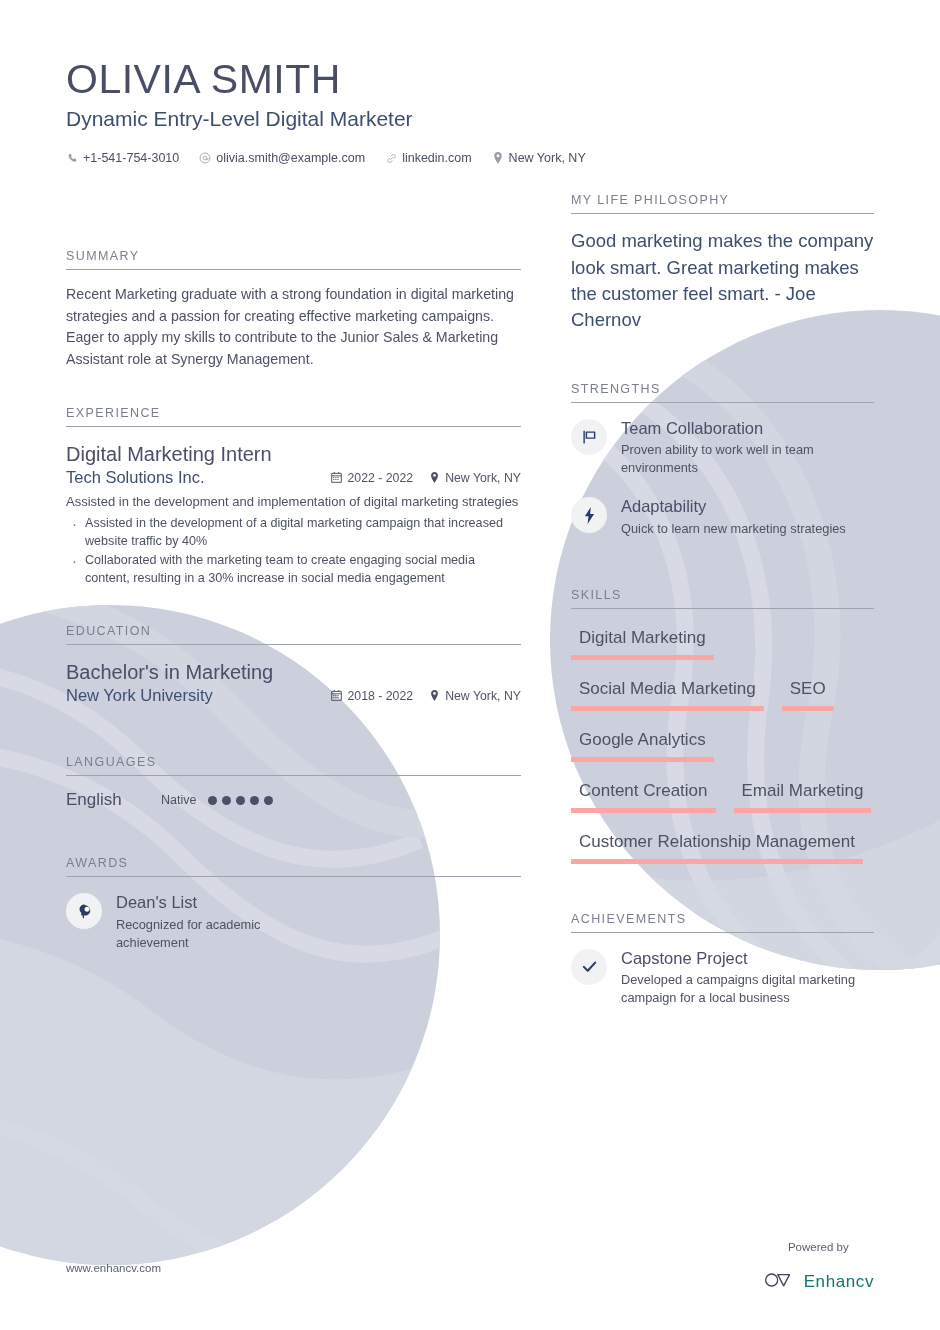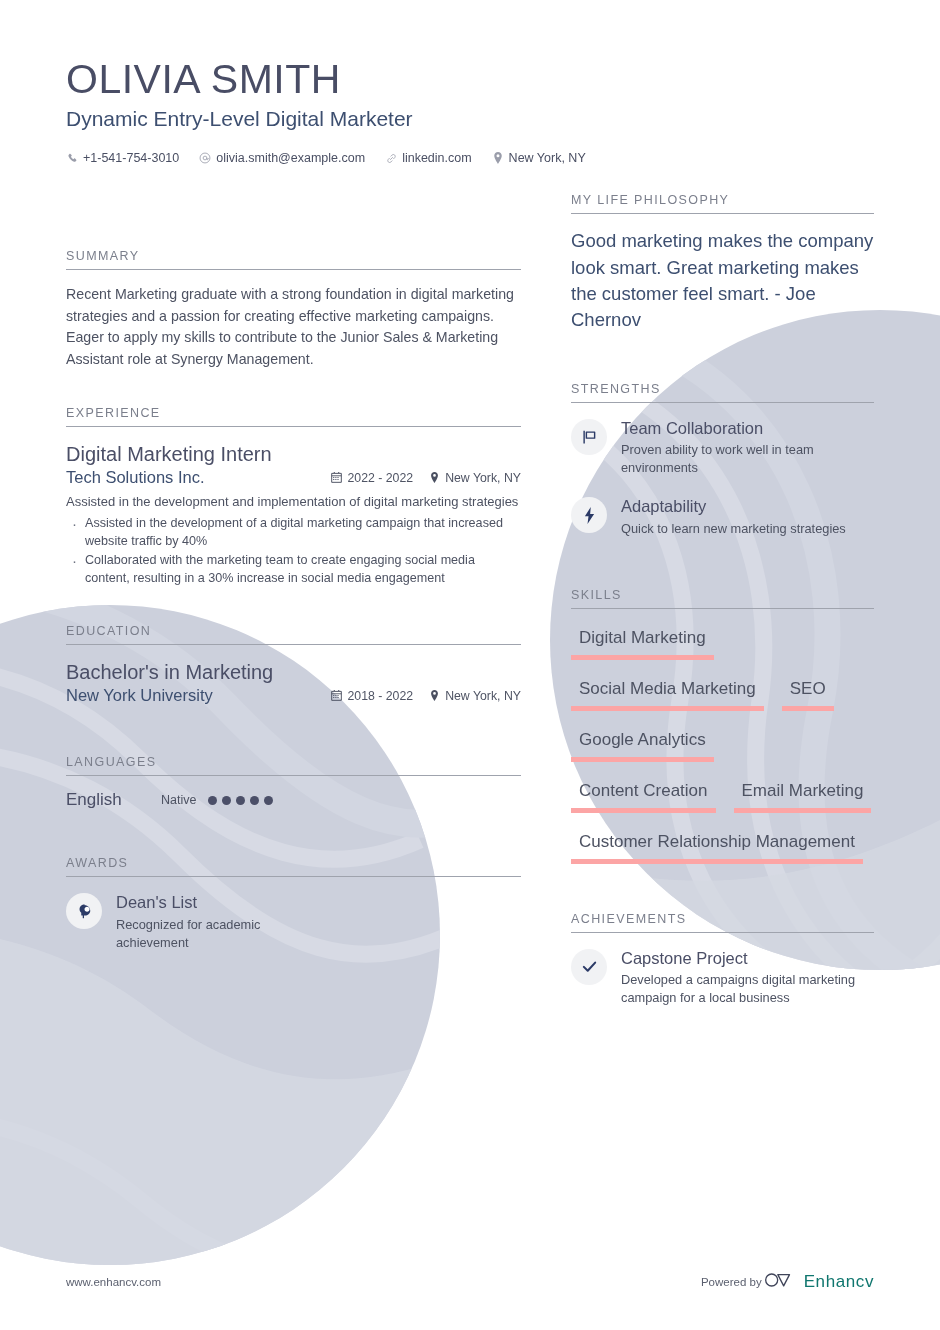--- a/index.html
+++ b/index.html
@@ -250,21 +250,22 @@
     justify-content: space-between;
     z-index: 2;
   }
   .footer-url {
     font-size: 11.5px;
     color: #5a5f6e;
   }
   .powered {
     display: flex;
     align-items: center;
-    gap: 1px;
+    gap: 17px;
+    flex-direction: column;
   }
   .powered-label {
     font-size: 11.5px;
     color: #5a5f6e;
   }
   .brand {
     display: flex;
     align-items: center;
     gap: 7px;
   }

